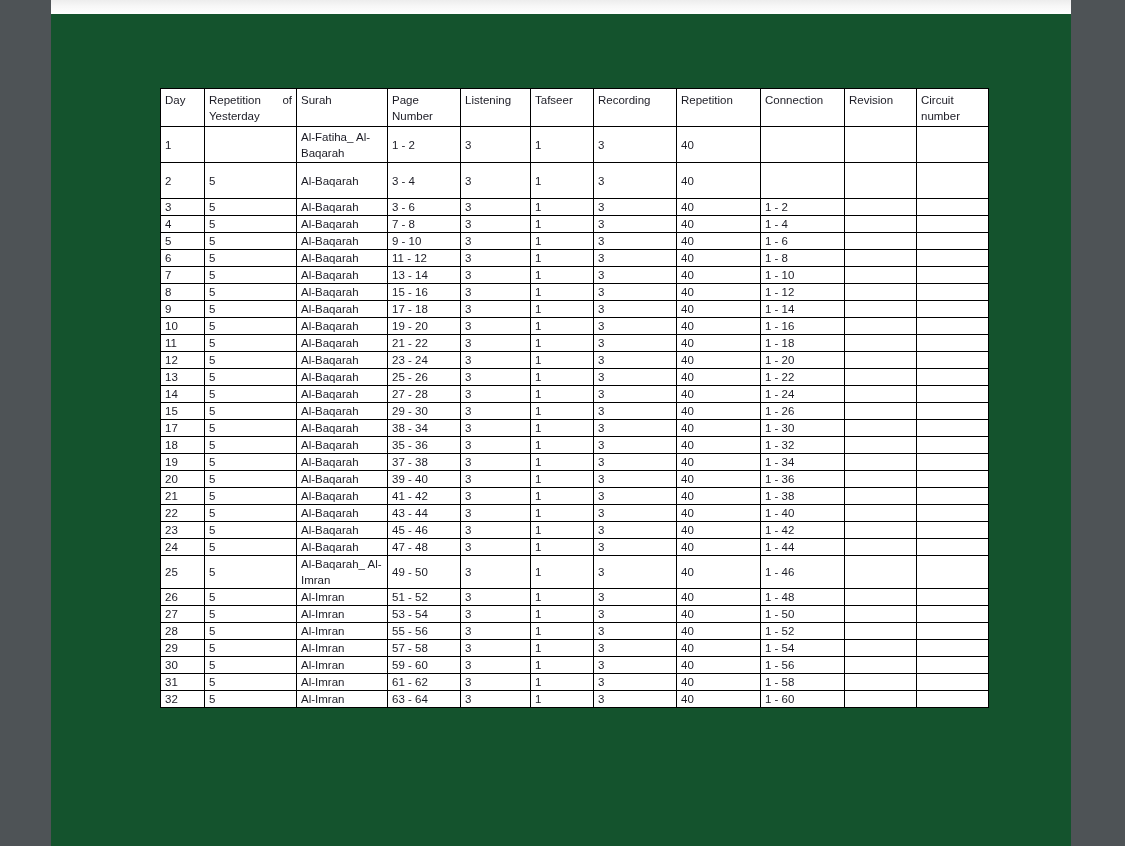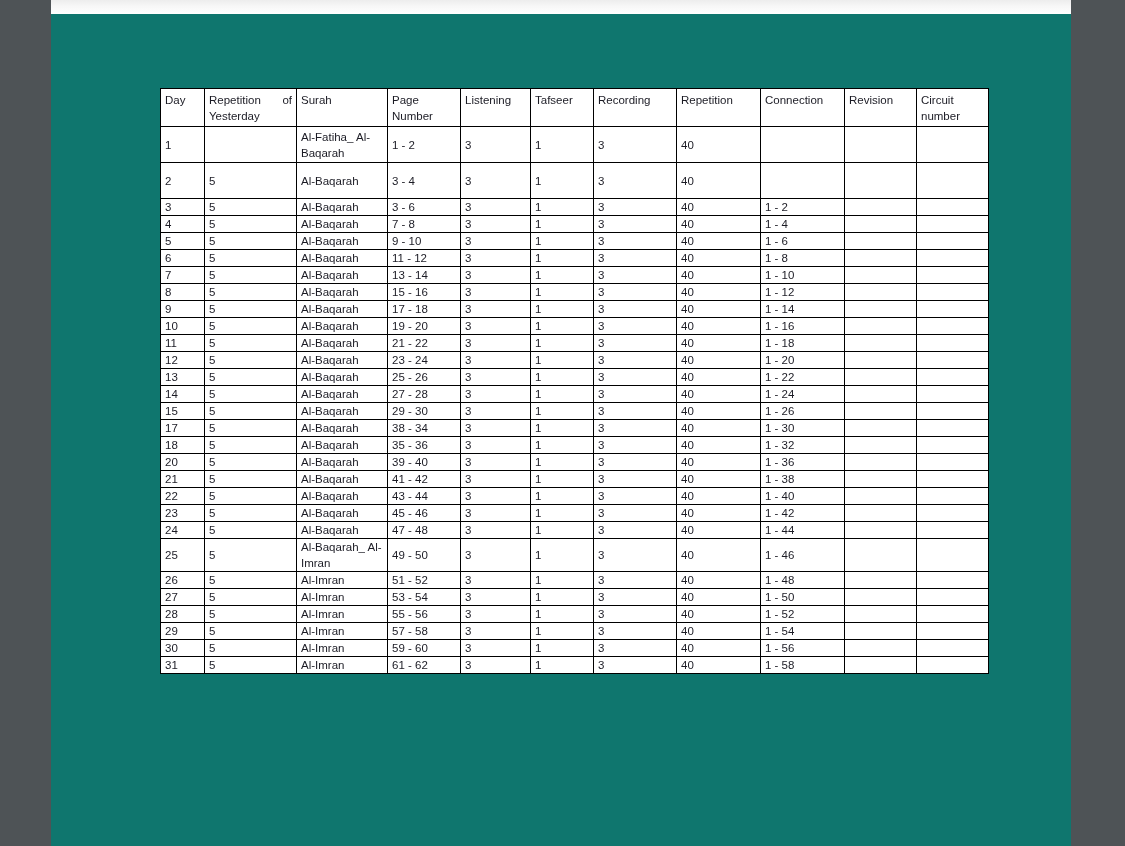--- a/index.html
+++ b/index.html
@@ -18,21 +18,21 @@
     width: 1125px;
     height: 846px;
     background: #4e5356;
   }
   #page {
     position: absolute;
     left: 51px;
     top: 0px;
     width: 1020px;
     height: 846px;
-    background: #0f766e;
+    background: #14532d;
   }
   #page-top-shade {
     position: absolute;
     left: 0;
     top: 0;
     width: 100%;
     height: 14px;
     background: linear-gradient(to bottom, #ededed 0%, #f7f7f7 45%, #ffffff 100%);
   }
   #doc-table-wrap {
@@ -379,20 +379,33 @@
               <td>35 - 36</td>
               <td>3</td>
               <td>1</td>
               <td>3</td>
               <td>40</td>
               <td>1 - 32</td>
               <td></td>
               <td></td>
             </tr>
             <tr>
+              <td>19</td>
+              <td>5</td>
+              <td>Al-Baqarah</td>
+              <td>37 - 38</td>
+              <td>3</td>
+              <td>1</td>
+              <td>3</td>
+              <td>40</td>
+              <td>1 - 34</td>
+              <td></td>
+              <td></td>
+            </tr>
+            <tr>
               <td>20</td>
               <td>5</td>
               <td>Al-Baqarah</td>
               <td>39 - 40</td>
               <td>3</td>
               <td>1</td>
               <td>3</td>
               <td>40</td>
               <td>1 - 36</td>
               <td></td>
@@ -534,17 +547,30 @@
               <td>Al-Imran</td>
               <td>61 - 62</td>
               <td>3</td>
               <td>1</td>
               <td>3</td>
               <td>40</td>
               <td>1 - 58</td>
               <td></td>
               <td></td>
             </tr>
+            <tr>
+              <td>32</td>
+              <td>5</td>
+              <td>Al-Imran</td>
+              <td>63 - 64</td>
+              <td>3</td>
+              <td>1</td>
+              <td>3</td>
+              <td>40</td>
+              <td>1 - 60</td>
+              <td></td>
+              <td></td>
+            </tr>
           </tbody>
       </table>
     </div>
   </div>
 </div>
 
 </body></html>

